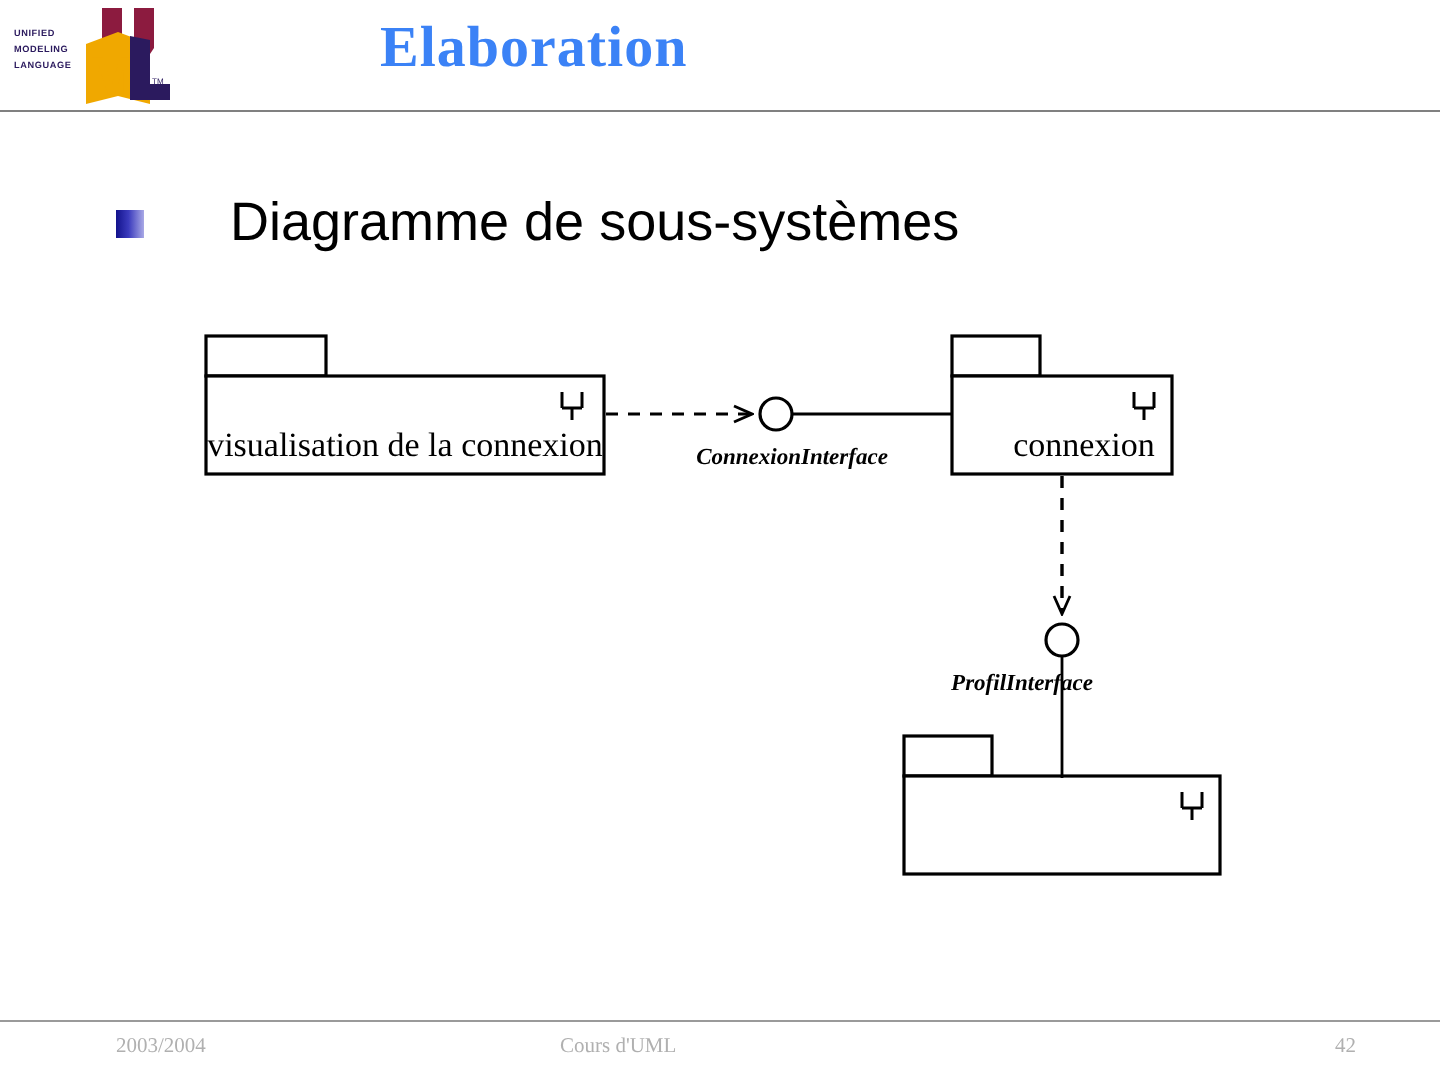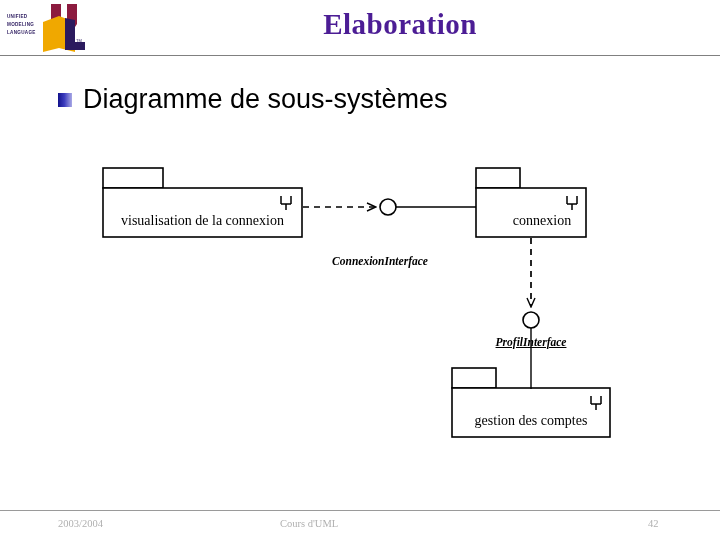--- a/index.html
+++ b/index.html
@@ -22,25 +22,24 @@
     top: 55px;
     width: 720px;
     height: 1px;
     background: #808080;
   }
   #slide-title {
     position: absolute;
     left: 190px;
     top: 8px;
     width: 420px;
-    text-align: center;
     font-family: "Liberation Serif", serif;
     font-weight: bold;
     font-size: 29px;
-    color: #4c1d95;
+    color: #3b82f6;
     letter-spacing: 0.5px;
   }
 
   
   #uml-logo {
     position: absolute;
     left: 3px;
     top: 2px;
     width: 86px;
     height: 52px;
@@ -63,23 +62,24 @@
     top: 36px;
     font-size: 4px;
     color: #2b1a5e;
     font-family: "Liberation Sans", sans-serif;
   }
 
   
   #bullet-row {
     position: absolute;
     left: 58px;
-    top: 84px;
+    top: 96px;
     display: flex;
     align-items: center;
+    gap: 32px;
   }
   #bullet-marker {
     width: 14px;
     height: 14px;
     margin-right: 11px;
     background: linear-gradient(to right, #12128c 0%, #3b3bbd 45%, #a9a9e6 100%);
     flex: none;
   }
   #bullet-text {
     font-family: "Liberation Sans", sans-serif;
@@ -95,21 +95,21 @@
     top: 0;
     width: 720px;
     height: 540px;
     pointer-events: none;
   }
   #diagram .hit { pointer-events: auto; }
 
   .pkg-label {
     position: absolute;
     font-family: "Liberation Serif", serif;
-    font-size: 14px;
+    font-size: 17px;
     color: #000000;
     white-space: nowrap;
     text-align: center;
   }
   .iface-label {
     position: absolute;
     font-family: "Liberation Serif", serif;
     font-style: italic;
     font-weight: bold;
     font-size: 11.5px;
@@ -130,21 +130,21 @@
   .footer-cell {
     position: absolute;
     top: 518px;
     font-family: "Liberation Serif", serif;
     font-size: 10.5px;
     color: #b0b0b0;
     white-space: nowrap;
   }
   #footer-date  { left: 58px; }
   #footer-course{ left: 280px; width: 160px; }
-  #footer-page  { left: 648px; width: 30px; text-align: left; }
+  #footer-page  { left: 648px; width: 30px; text-align: right; }
 </style>
 </head>
 <body>
 
 <div id="uml-logo">
   <svg width="86" height="52" viewBox="0 0 86 52">
 
     <path d="M48 2 L58 2 L58 18 L64 18 L64 2 L74 2 L74 22 L70 28 L52 28 L48 22 Z" fill="#8c1b3f"></path>
 
     <path d="M40 20 L56 14 L56 46 L40 50 Z" fill="#f0a800"></path>
@@ -225,23 +225,22 @@
     
     <circle class="hit" cx="531" cy="320" r="8" fill="#fff" stroke="#000" stroke-width="1.6"></circle>
 
     
     <line class="hit" x1="531" y1="328" x2="531" y2="389" stroke="#000" stroke-width="1.4"></line>
   </svg>
 
   
   <div class="pkg-label" style="left:103px; top:213px; width:199px;">visualisation de la connexion</div>
   <div class="pkg-label" style="left:476px; top:213px; width:132px;">connexion</div>
-  <div class="pkg-label" style="left:452px; top:413px; width:158px;">gestion des comptes</div>
-
-  
-  <div class="iface-label" style="left:300px; top:223px; width:160px;margin-top:32px;">ConnexionInterface</div>
-  <div class="iface-label" style="left:466px; top:336px; width:130px;text-decoration:underline;">ProfilInterface</div>
+
+  
+  <div class="iface-label" style="left:316px; top:223px; width:160px;">ConnexionInterface</div>
+  <div class="iface-label" style="left:446px; top:336px; width:130px;">ProfilInterface</div>
 </div>
 
 <div id="footer-rule"></div>
 <div class="footer-cell" id="footer-date">2003/2004</div>
 <div class="footer-cell" id="footer-course">Cours d'UML</div>
 <div class="footer-cell" id="footer-page">42</div>
 
 </body></html>

